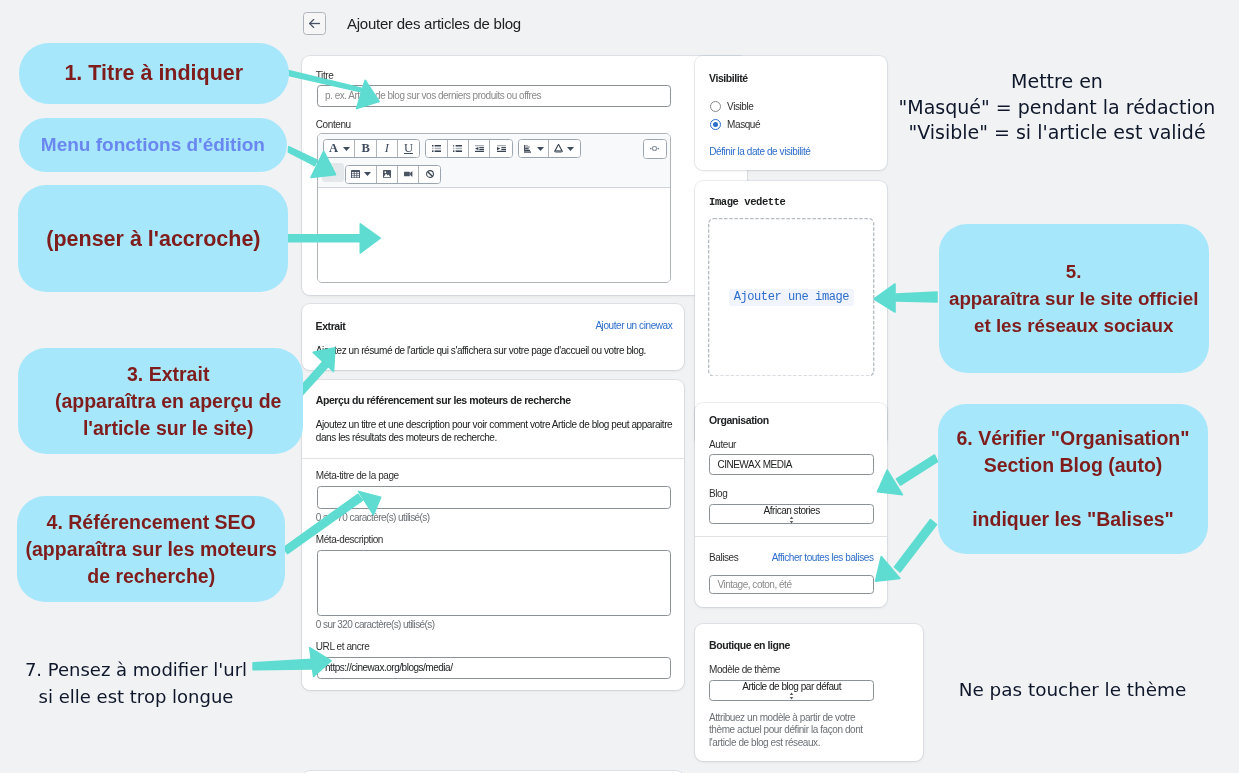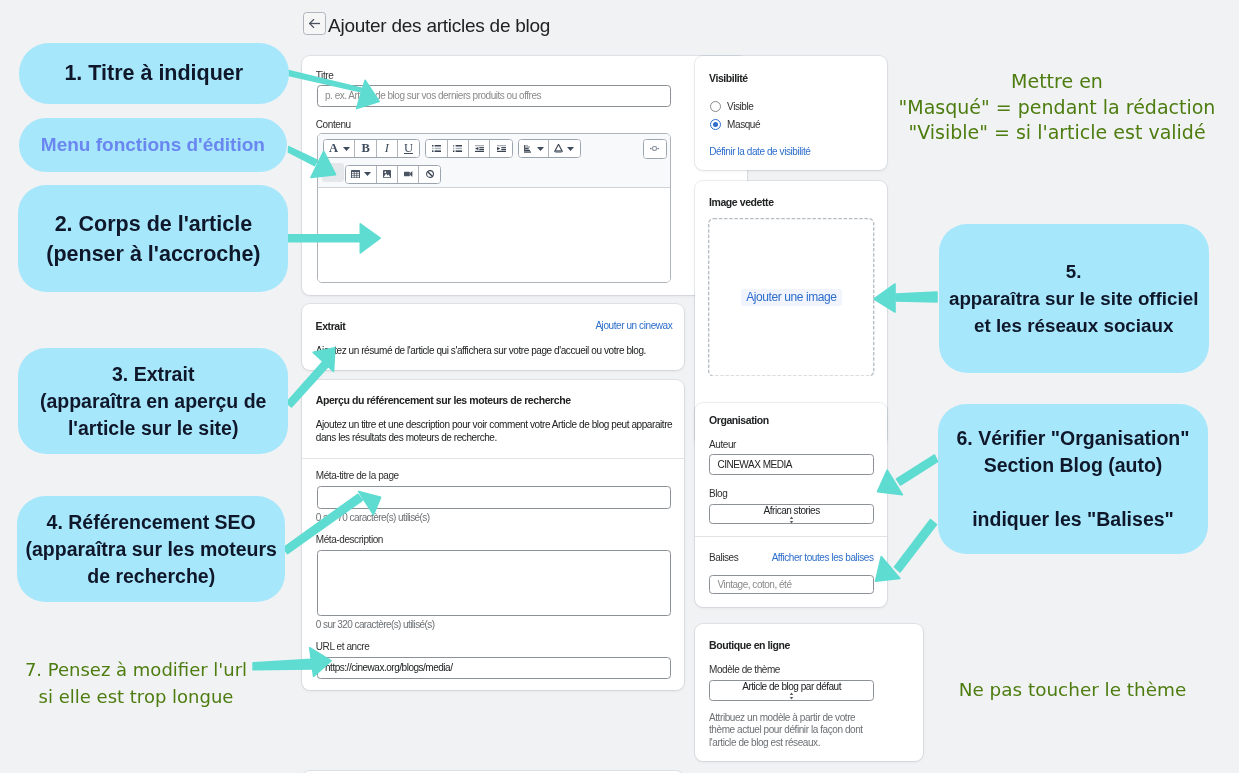--- a/index.html
+++ b/index.html
@@ -5,21 +5,21 @@
 <style>
   html,body{margin:0;padding:0;}
   body{width:1239px;height:773px;background:#f1f2f4;font-family:"Liberation Sans",sans-serif;overflow:hidden;position:relative;}
   .app{position:absolute;left:0;top:0;width:1239px;height:773px;}
 
   
   .card{position:absolute;background:#fff;border-radius:8px;
         box-shadow:0 0 0 1px rgba(6,44,82,.07), 0 1px 3px rgba(64,66,69,.10);}
   .hdr-back{position:absolute;left:303.1px;top:12px;width:22.8px;height:22.6px;border:1px solid #b0b5bb;
             border-radius:3.5px;background:#f6f6f7;box-sizing:border-box;display:flex;align-items:center;justify-content:center;}
-  .hdr-title{position:absolute;left:328px;top:14.5px;font-size:19px;color:#202223;letter-spacing:-0.25px;}
+  .hdr-title{position:absolute;left:347px;top:14.5px;font-size:15px;color:#202223;letter-spacing:-0.25px;}
 
   .lbl{position:absolute;font-size:10px;color:#303030;white-space:nowrap;letter-spacing:-0.42px;}
   .sublbl{position:absolute;font-size:10px;color:#6d7175;white-space:nowrap;letter-spacing:-0.58px;}
   .sect-title{position:absolute;font-size:10.5px;font-weight:bold;color:#202223;white-space:nowrap;letter-spacing:-0.42px;}
   .link{position:absolute;font-size:10px;color:#2c6ecb;white-space:nowrap;letter-spacing:-0.42px;}
   .body-text{position:absolute;font-size:10px;color:#202223;line-height:13.5px;letter-spacing:-0.42px;}
 
   .input{position:absolute;border:1px solid #8c9196;border-radius:3.5px;background:#fff;box-sizing:border-box;
          font-size:10px;color:#202223;display:flex;align-items:center;padding:0 7.5px;letter-spacing:-0.48px;}
   .input.ph{color:#8a8a8a;}
@@ -47,23 +47,23 @@
 
   
   .dropzone{position:absolute;box-sizing:border-box;display:flex;align-items:center;justify-content:center;background:#fff;}
   .dz-border{position:absolute;left:0;top:0;}
   .dz-btn{position:relative;}
   .dz-btn{font-size:12px;color:#2c6ecb;background:#f1f3fd;border-radius:3px;padding:1.5px 5px;letter-spacing:-0.42px;}
 
   
   .anno{position:absolute;left:0;top:0;width:1239px;height:773px;pointer-events:none;}
   .callout{position:absolute;background:#a7e7fb;border-radius:26px;display:flex;flex-direction:column;
-           align-items:center;justify-content:center;text-align:center;color:#0f172a;font-weight:bold;}
+           align-items:center;justify-content:center;text-align:center;color:#7f1d1d;font-weight:bold;}
   .callout div{white-space:nowrap;}
-  .note{position:absolute;text-align:center;color:#4d7c0f;font-family:"DejaVu Sans",sans-serif;}
+  .note{position:absolute;text-align:center;color:#0f172a;font-family:"DejaVu Sans",sans-serif;}
   .note div{white-space:nowrap;}
 </style>
 </head>
 <body>
 
 <div class="app">
 
   <div>
     <div class="hdr-back">
       <svg width="11.5" height="9" viewBox="0 0 11.5 9">
@@ -252,21 +252,21 @@
     <div class="sect-title" style="left:14px;top:15.7px;">Visibilité</div>
     <div class="radio off" style="left:15.3px;top:44.9px;"></div>
     <div class="lbl" style="left:32.1px;top:44.9px;">Visible</div>
     <div class="radio on" style="left:15.3px;top:62.7px;">
         <i></i>
       </div>
     <div class="lbl" style="left:32.1px;top:62.7px;">Masqué</div>
     <div class="link" style="left:14.2px;top:89.6px;">Définir la date de visibilité</div>
   </div>
 
-  <div class="card" style="left:695px;top:181.3px;width:192px;height:265px;">
+  <div class="card" style="left:695px;top:181.3px;width:192px;height:265px;font-family:Liberation Mono, monospace;">
     <div class="sect-title" style="left:14px;top:14.5px;">Image vedette</div>
     <div class="dropzone" style="left:13.2px;top:36.5px;width:166.4px;height:158.7px;">
       <svg class="dz-border" width="166.4" height="158.7" viewBox="0 0 166.4 158.7">
         <rect x="0.65" y="0.65" width="165.1" height="157.4" rx="5" fill="none" stroke="#b5bcc3" stroke-width="1.3" stroke-dasharray="3.5 1.7"></rect>
       </svg>
       <div class="dz-btn">Ajouter une image</div>
     </div>
   </div>
 
   <div class="card" style="left:695px;top:402.8px;width:192px;height:204.4px;">
@@ -335,24 +335,23 @@
   </svg>
 
   <div class="anno">
     <div class="callout" style="left:18.8px;top:42.5px;width:270px;height:61px;font-size:21.5px;border-radius:30px;">
       <div>1. Titre à indiquer</div>
     </div>
     <div class="callout" style="left:18.9px;top:118.4px;width:268px;height:54px;font-size:19px;border-radius:27px;color:#6a87f0;">
       <div>Menu fonctions d'édition</div>
     </div>
     <div class="callout" style="left:18.4px;top:185px;width:270px;height:107px;font-size:21.5px;border-radius:28px;line-height:30px;">
-      <div>2. Corps de l'article</div>
       <div>(penser à l'accroche)</div>
     </div>
-    <div class="callout" style="left:18.2px;top:348px;width:270px;height:106px;font-size:19.5px;border-radius:28px;line-height:27px;">
+    <div class="callout" style="left:18.2px;top:348px;width:270px;height:106px;font-size:19.5px;border-radius:28px;line-height:27px;padding-left:15px;">
       <div>3. Extrait</div>
       <div>(apparaîtra en aperçu de</div>
       <div>l'article sur le site)</div>
     </div>
     <div class="callout" style="left:17.2px;top:496px;width:268px;height:106px;font-size:19.5px;border-radius:28px;line-height:27px;">
       <div>4. Référencement SEO</div>
       <div>(apparaîtra sur les moteurs</div>
       <div>de recherche)</div>
     </div>
     <div class="callout" style="left:938.7px;top:224px;width:270px;height:149px;font-size:18.8px;border-radius:28px;line-height:27px;">

